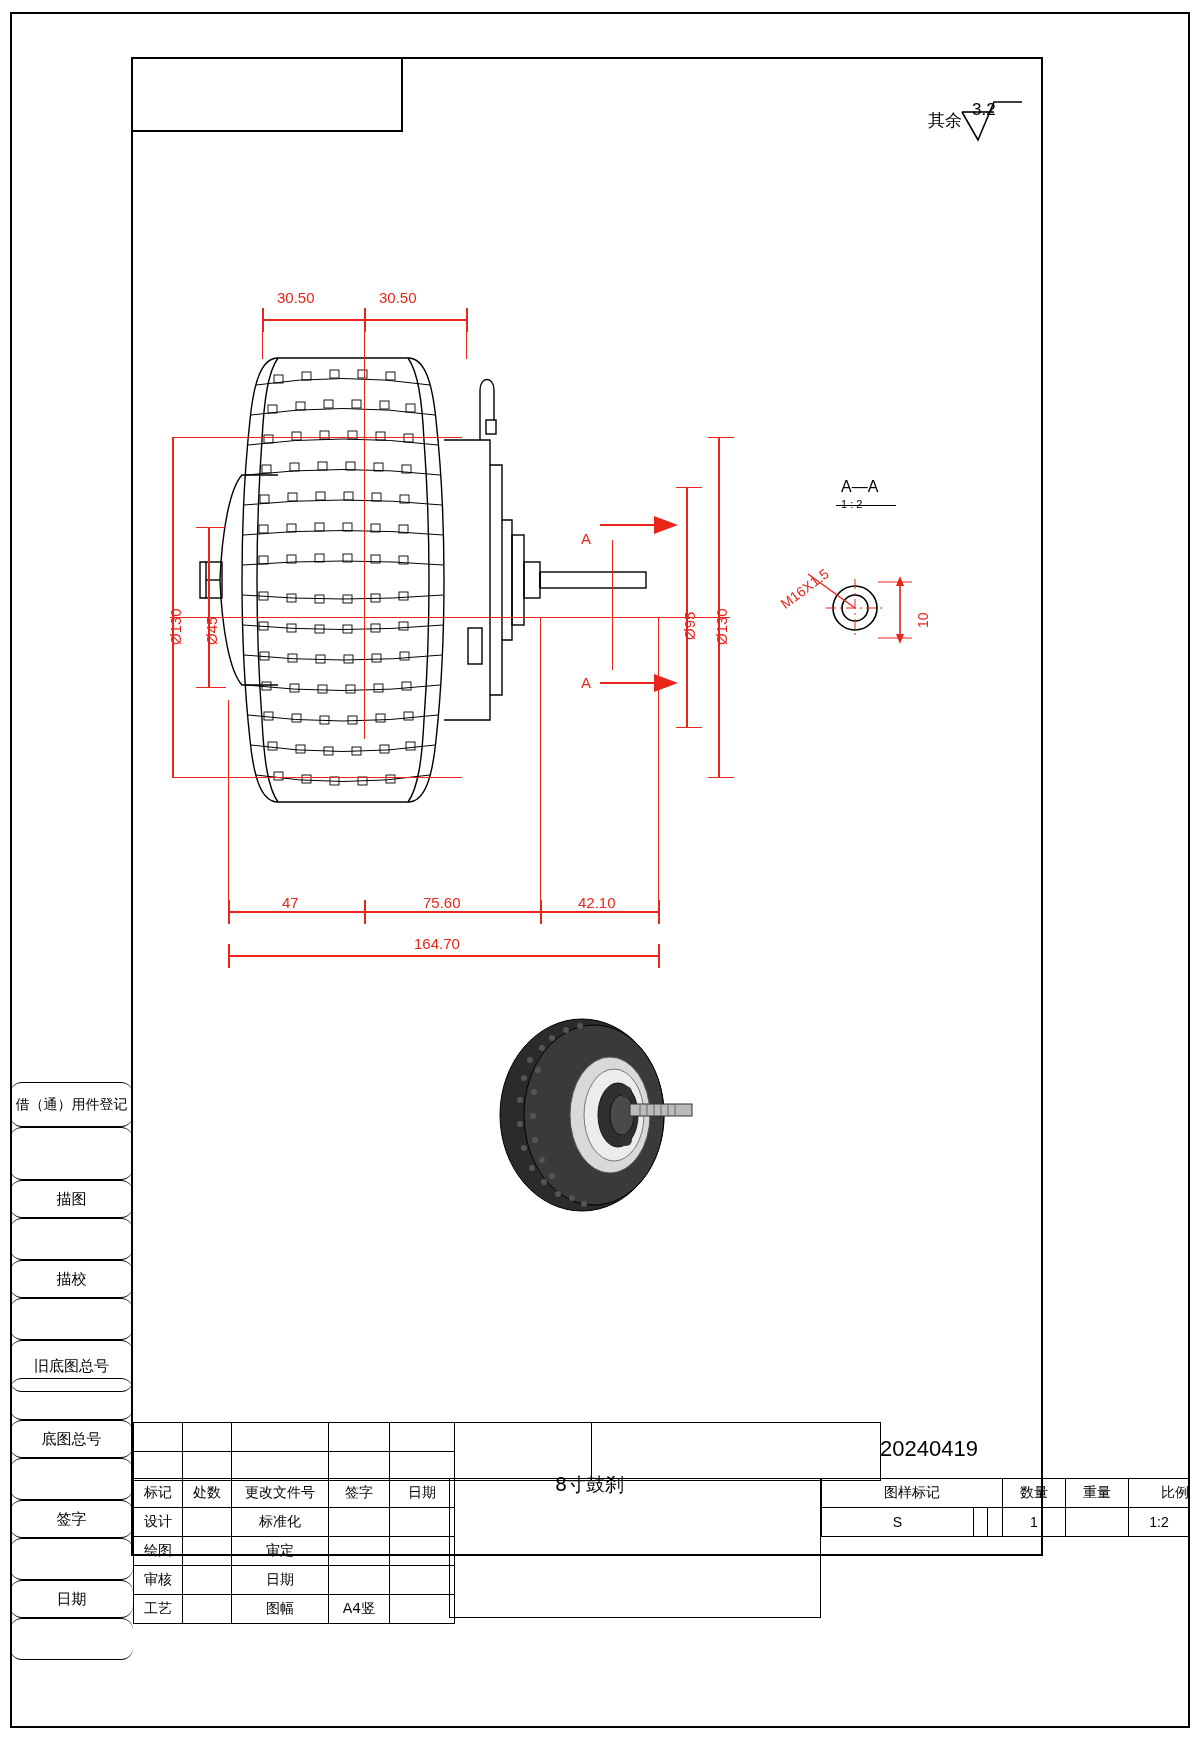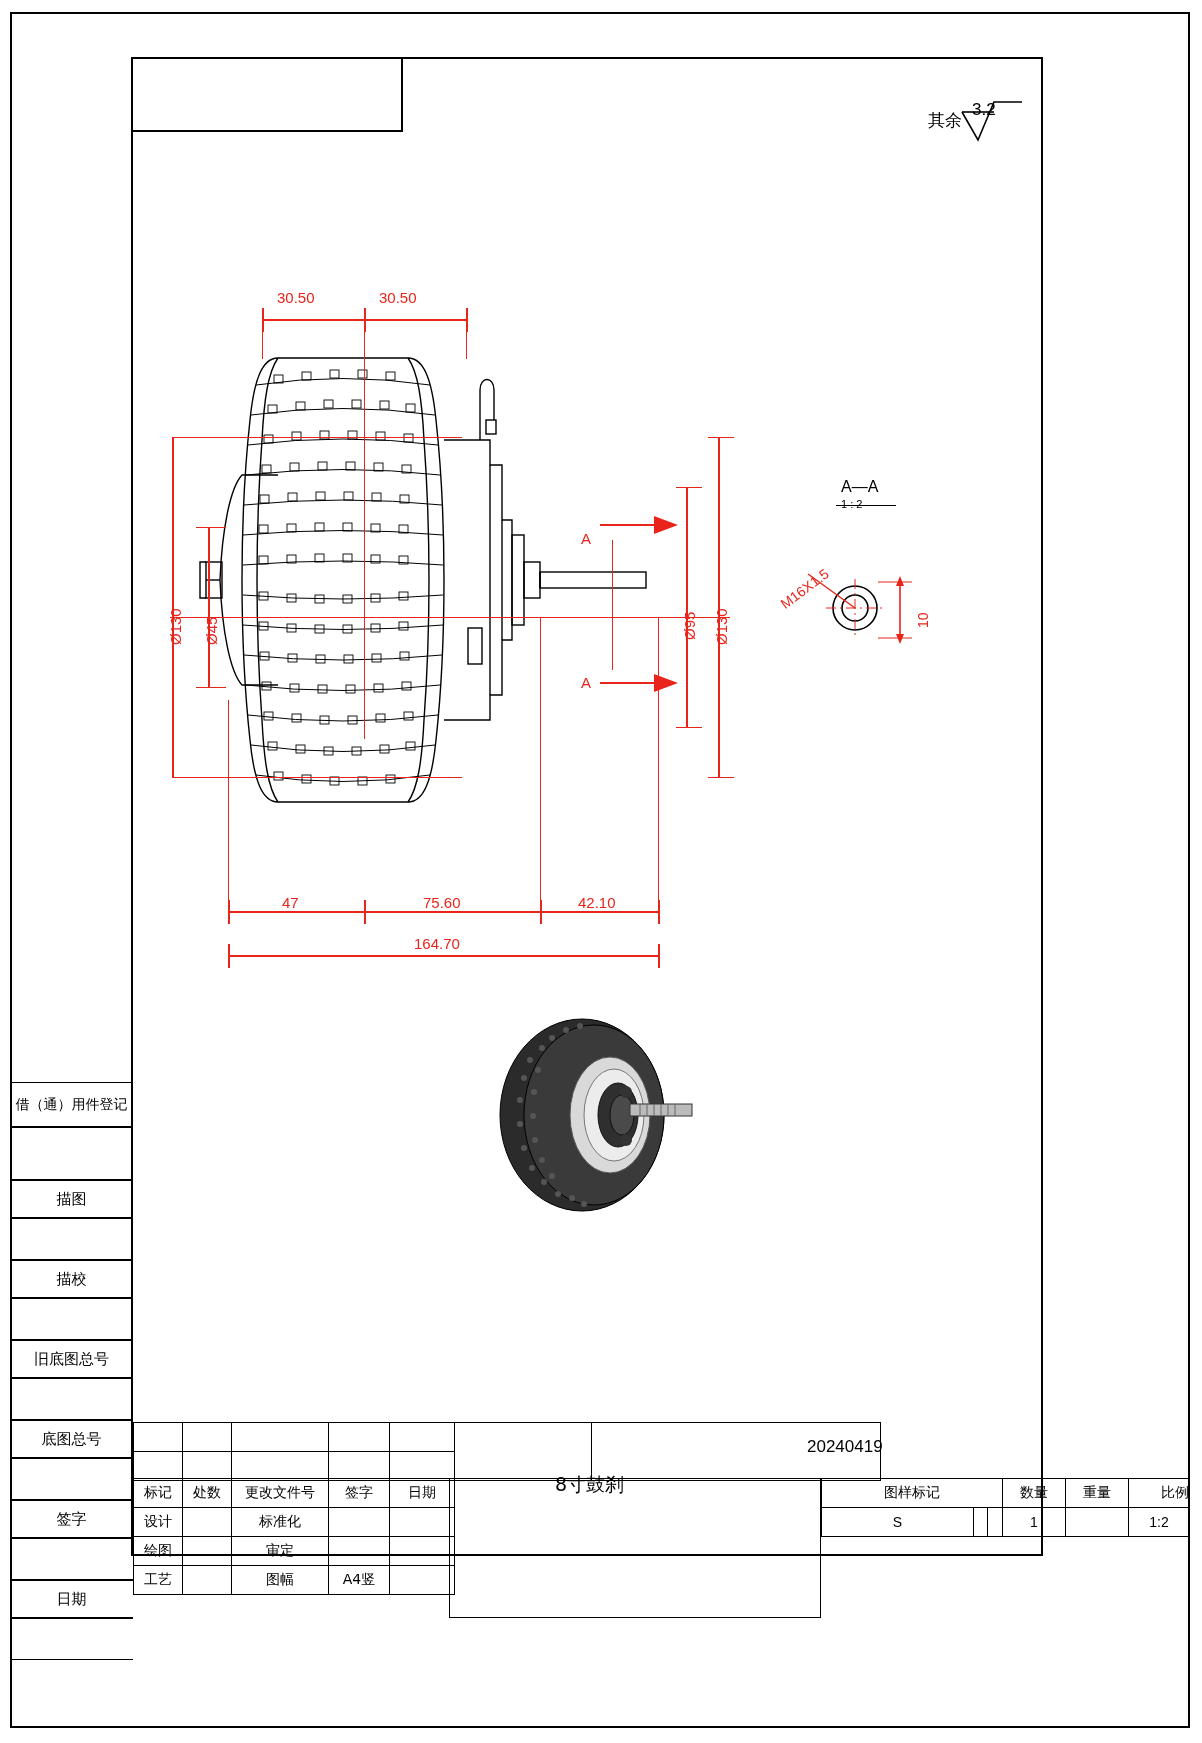--- a/index.html
+++ b/index.html
@@ -62,20 +62,21 @@
     position: absolute;
     left: 10px;
     width: 123px;
     border-top: 1px solid #000;
     border-bottom: 1px solid #000;
     box-sizing: border-box;
     display: flex;
     align-items: center;
     justify-content: center;
     font-size: 15px;
+    border-radius: 12px;
   }
   
   .tb { position: absolute; box-sizing: border-box; border: 1px solid #000; }
   table.titleblk {
     position: absolute;
     border-collapse: collapse;
     font-size: 14px;
   }
   table.titleblk td {
     border: 1px solid #000;
@@ -373,21 +374,21 @@
     <ellipse cx="136" cy="92" rx="6" ry="6" fill="#333"></ellipse>
     <ellipse cx="136" cy="140" rx="6" ry="6" fill="#333"></ellipse>
   </svg>
 
   <div class="leftcol cn" style="top:1082px; height:45px; font-size:14px;">借（通）用件登记</div>
   <div class="leftcol cn" style="top:1127px; height:53px;"></div>
   <div class="leftcol cn" style="top:1180px; height:38px;">描图</div>
   <div class="leftcol cn" style="top:1218px; height:42px;"></div>
   <div class="leftcol cn" style="top:1260px; height:38px;">描校</div>
   <div class="leftcol cn" style="top:1298px; height:42px;"></div>
-  <div class="leftcol cn" style="top:1340px; height:38px;">旧底图总号</div>
+  <div class="leftcol cn" style="top:1340px; height:52px;">旧底图总号</div>
   <div class="leftcol cn" style="top:1378px; height:42px;"></div>
   <div class="leftcol cn" style="top:1420px; height:38px;">底图总号</div>
   <div class="leftcol cn" style="top:1458px; height:42px;"></div>
   <div class="leftcol cn" style="top:1500px; height:38px;">签字</div>
   <div class="leftcol cn" style="top:1538px; height:42px;"></div>
   <div class="leftcol cn" style="top:1580px; height:38px;">日期</div>
   <div class="leftcol cn" style="top:1618px; height:42px;"></div>
 
   <table class="titleblk" style="left:133px; top:1422px;">
     <tbody>
@@ -427,33 +428,40 @@
       <td></td>
     </tr>
     <tr>
       <td class="cn">绘图</td>
       <td></td>
       <td class="cn">审定</td>
       <td></td>
       <td></td>
     </tr>
     <tr>
+      <td class="cn">审核</td>
+      <td></td>
+      <td class="cn">日期</td>
+      <td></td>
+      <td></td>
+    </tr>
+    <tr>
       <td class="cn">工艺</td>
       <td></td>
       <td class="cn">图幅</td>
       <td class="cn">A4竖</td>
       <td></td>
     </tr>
   </tbody>
     </table>
 
   <div class="tb" style="left:449px; top:1478px; width:372px; height:140px;"></div>
   <div class="lbl cn" style="left:555px; top:1475px; font-size:19px;" style2="">8寸鼓刹</div>
 
-  <div class="lbl" style="left:807px; top:1438px; font-size:17px;">20240419</div>
+  <div class="lbl" style="left:880px; top:1438px; font-size:22px;">20240419</div>
 
   <table class="titleblk" style="left:821px; top:1478px;border-radius:32px;">
     <tbody>
         <tr>
       <td class="cn" colspan="3" style="width:180px;">图样标记</td>
       <td class="cn" style="width:62px;">数量</td>
       <td class="cn" style="width:62px;">重量</td>
       <td class="cn" style="width:60px;text-align:right;">比例</td>
     </tr>
     <tr>

